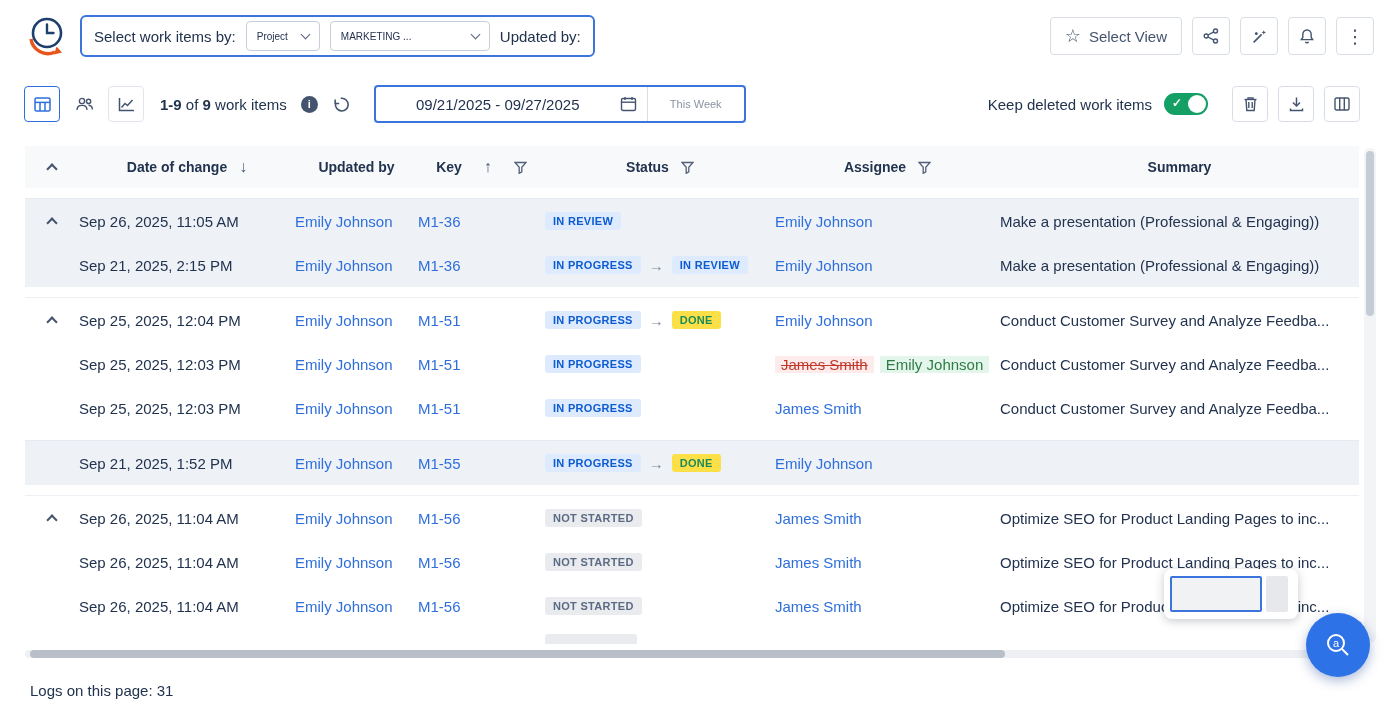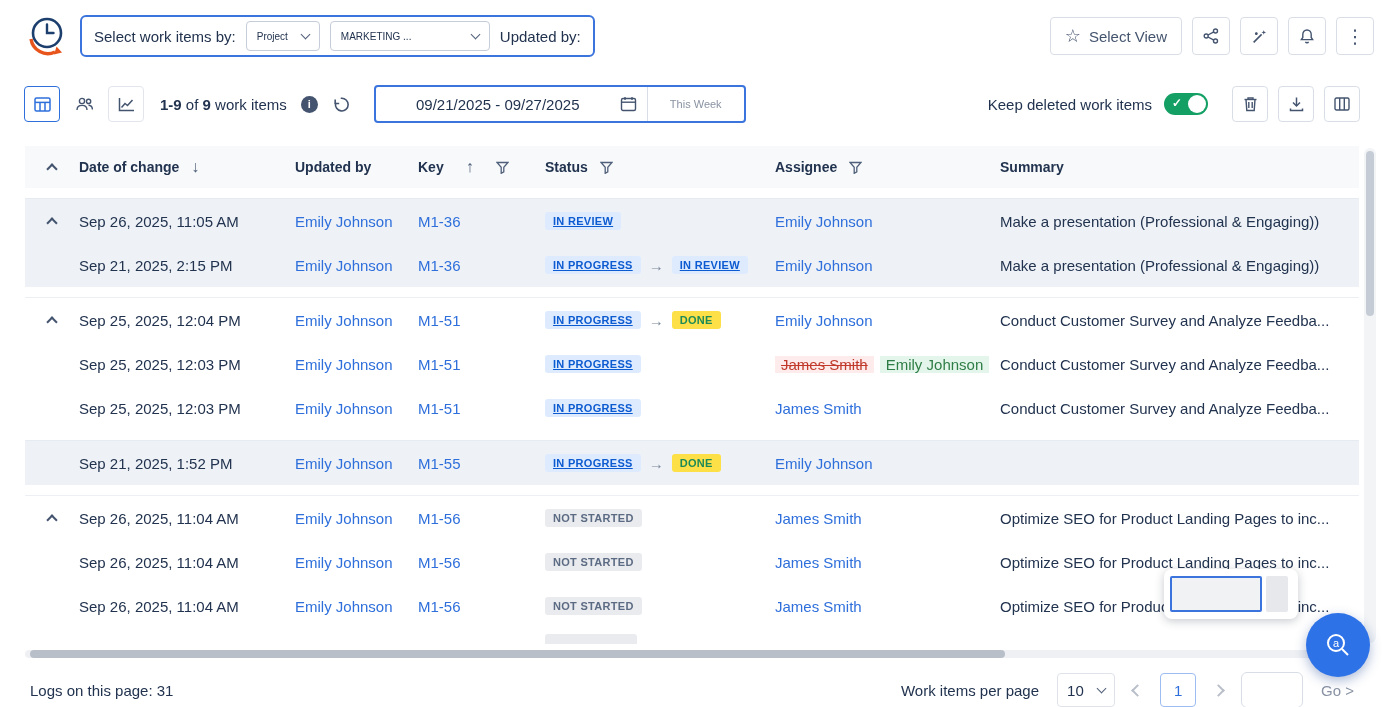--- a/index.html
+++ b/index.html
@@ -51,39 +51,39 @@
     margin-right:14px; }
   .toggle .tick { position:absolute; left:8px; top:3px; color:#fff; font-size:12px; font-weight:700; }
   .toggle .knob { position:absolute; right:2px; top:2px; width:18px; height:18px; border-radius:50%; background:#fff; }
   .sm-btn { width:36px; height:36px; }
 
   
   .table { margin:0 25px; }
   .thead, .row { display:grid; grid-template-columns:54px 216px 123px 127px 230px 225px minmax(0,1fr);
     align-items:center; }
   .thead { margin-top:22px; height:42px; background:#f7f9fb; font-weight:700; font-size:14px; }
-  .hcell { display:flex; align-items:center; gap:12px; }
+  .hcell { display:flex; align-items:center; gap:12px;justify-content:center; }
   .hcell.keyc { gap:22px; }
   .up-chev { width:8px; height:8px; border-top:2px solid #44546f; border-right:2px solid #44546f;
     transform:rotate(-45deg); margin:3px auto 0; cursor:pointer; }
   .chev-cell { display:flex; justify-content:center; }
   .sort-glyph { font-size:16px; color:#50607a; cursor:pointer; }
   .funnel { cursor:pointer; display:flex; }
 
   .group { margin-top:10px; border-top:1px solid #eceff4; }
   .group.shaded { background:#eef2f7; border-top-color:#e6ebf1; }
   .row { height:44px; font-size:15px; }
   .gchev { width:8px; height:8px; border-top:2px solid #44546f; border-right:2px solid #44546f;
     transform:rotate(-45deg); margin-top:4px; cursor:pointer; }
   .cell { white-space:nowrap; overflow:hidden; }
   .link { color:#2e6fdb; cursor:pointer; }
   .status-cell { display:flex; align-items:center; }
   .badge { display:inline-block; padding:3px 8px; border-radius:3px; font-size:11px; font-weight:700;
     letter-spacing:.3px; }
-  .badge.blue { background:#deebff; color:#0d5bd0;text-decoration:underline; }
+  .badge.blue { background:#deebff; color:#0d5bd0; }
   .badge.green { background:#fde047; color:#1e8a57; }
   .badge.gray { background:#e9ebee; color:#5c6b84; }
   .tr-arrow { margin:0 8px; color:#7a8699; font-size:15px; }
   .a-link { color:#2e6fdb; cursor:pointer; }
   .a-removed { color:#c0392b; text-decoration:line-through; background:#fdeceb; padding:2px 6px;
     border-radius:3px; margin-right:6px; }
   .a-added { color:#2e7d46; background:#e4f6eb; padding:2px 6px; border-radius:3px; }
   .summary-cell { padding-right:6px; }
 
   .partial-clip { margin-top:6px; height:10px; overflow:hidden; padding-left:520px; }
@@ -435,32 +435,20 @@
 
 <div class="hscroll">
   <div class="hthumb"></div>
 </div>
 <div class="vscroll">
   <div class="vthumb"></div>
 </div>
 
 <div class="footer">
   <span>Logs on this page: 31</span>
-  <div class="foot-right">
-    <span>Work items per page</span>
-    <div class="pp-select">
-      <span>10</span>
-      <span class="chev-down"></span>
-    </div>
-    <span class="pg-chev left"></span>
-    <div class="page-btn">1</div>
-    <span class="pg-chev right"></span>
-    <input class="page-input" style="">
-    <span class="go">Go &gt;</span>
-  </div>
 </div>
 
 <div class="mini-popup">
   <span class="mini-inner"></span>
   <span class="mini-gray"></span>
 </div>
 
 <div class="fab">
   <svg width="30" height="30" viewBox="0 0 30 30" fill="none" stroke="#ffffff" stroke-width="2">
     <circle cx="13" cy="13" r="8"></circle>

